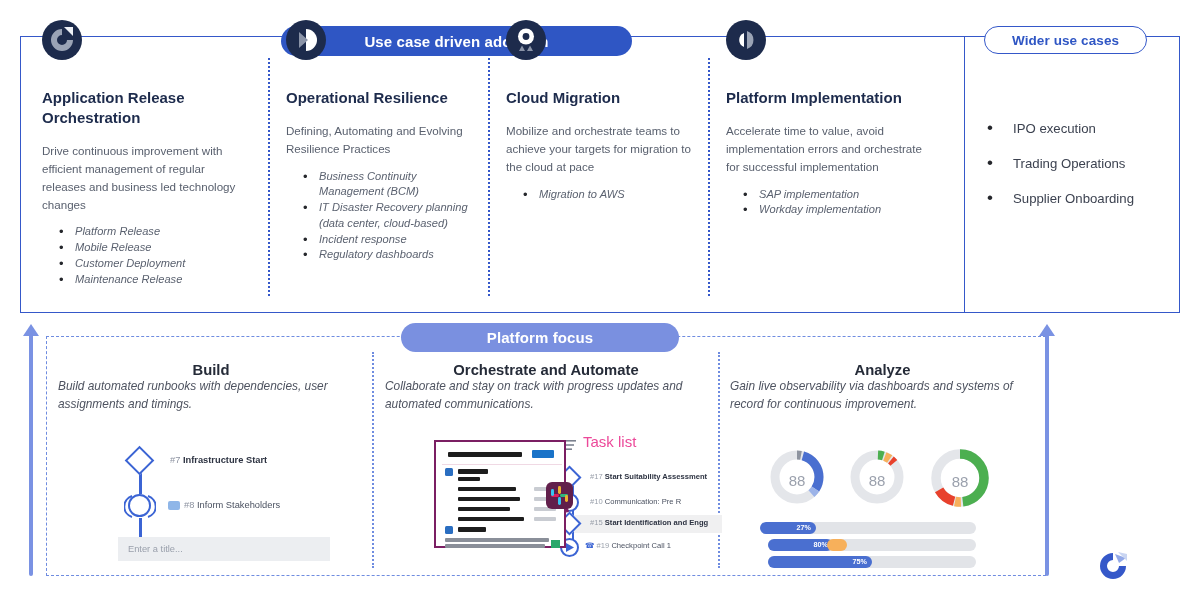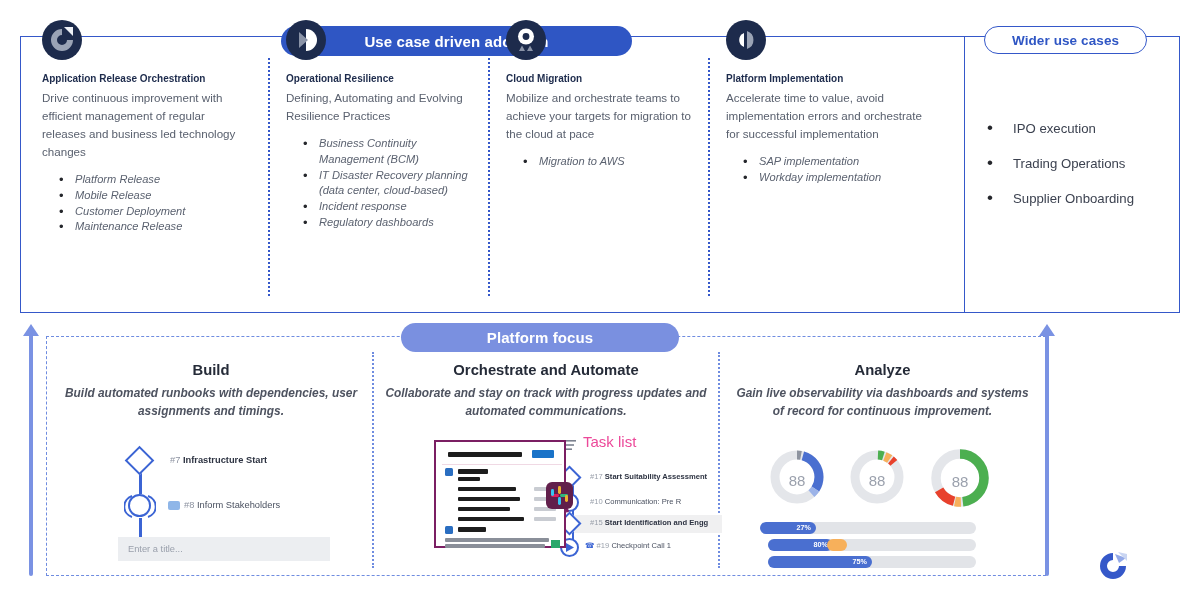--- a/index.html
+++ b/index.html
@@ -44,25 +44,25 @@
   .vsep-solid {
     position:absolute; top: 0px; height: 277px;
     border-left: 1.6px solid #3558c9;
   }
 
   .icon-circle {
     width: 40px; height: 40px; border-radius: 50%;
     background: #1d2b4c; position: relative; overflow: hidden;
   }
   .card-title {
-    font-size: 10px; font-weight: bold; color: #1d2b4c;
-    line-height: 1.32; margin-top: 12px;
+    font-size: 15px; font-weight: bold; color: #1d2b4c;
+    line-height: 1.32; margin-top: 28px;
   }
   .card-desc {
-    font-size: 11.6px; color: #59606e; line-height: 1.55; margin-top: 4px;
+    font-size: 11.6px; color: #59606e; line-height: 1.55; margin-top: 14px;
   }
   ul.bullets { margin-top: 11px; padding-left: 17px; list-style: none; }
   ul.bullets li {
     font-size: 11.1px; font-style: italic; color: #5b6270;
     line-height: 1.42; position: relative; padding-left: 16px;
   }
   ul.bullets li::before {
     content: "\2022"; position: absolute; left: 0; top: -1px;
     font-size: 13px; font-style: normal; color: #25272c;
   }
@@ -92,21 +92,21 @@
   .bcol-sep {
     position: absolute; top: 352px; height: 216px;
     border-left: 2px dotted #6f8ce0;
   }
   .bcol { position: absolute; top: 362px; }
   .b-title {
     font-size: 14.8px; font-weight: bold; color: #252b38; text-align:center;
   }
   .b-desc {
     font-size: 11.9px; font-style: italic; color: #4e5360;
-    text-align:center; line-height: 1.5; margin-top: 7px; font-weight: bold;
+    text-align:left; line-height: 1.5; margin-top: 0;
   }
 
   
   .arrow { position: absolute; width: 18px; }
   .arrow .shaft { position:absolute; left:7px; top:10px; width:4px; background:#7a92e3; border-radius:2px; }
   .arrow .head {
     position:absolute; left:1px; top:0;
     width:0;height:0;border-left:8px solid transparent;border-right:8px solid transparent;
     border-bottom:12px solid #7a92e3;
   }

